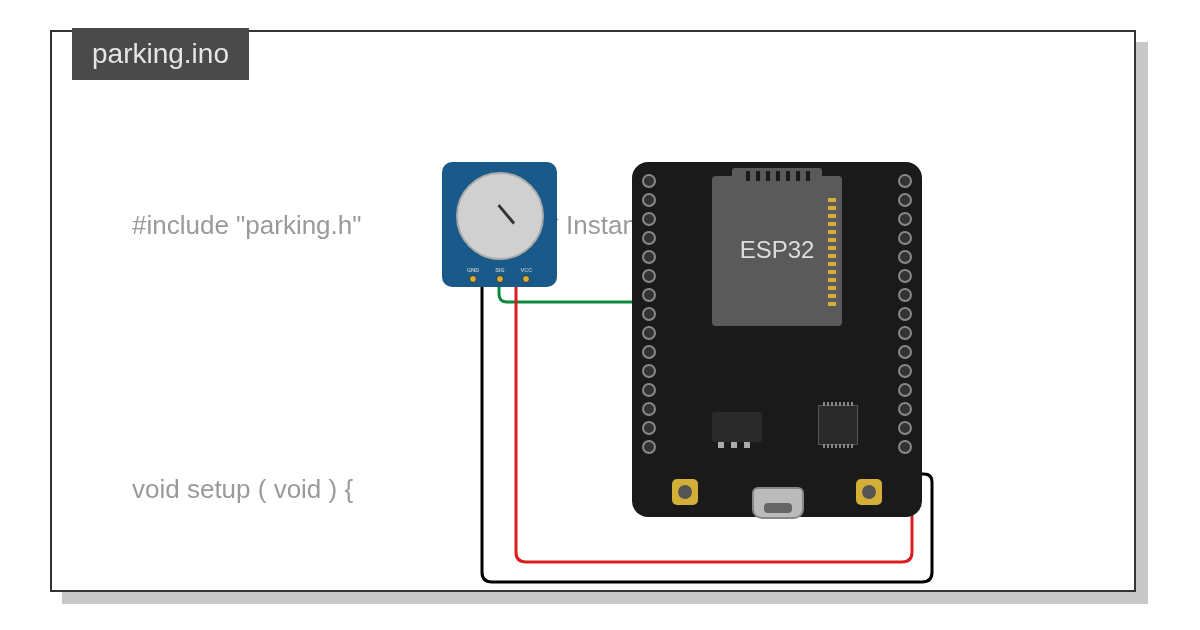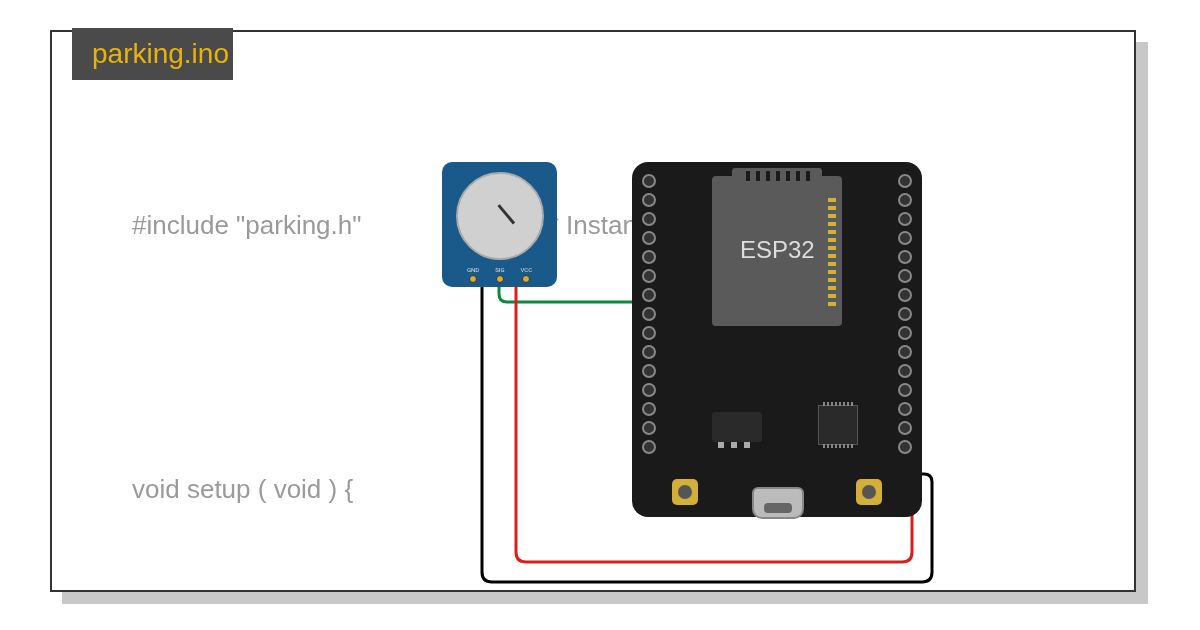--- a/index.html
+++ b/index.html
@@ -30,22 +30,22 @@
       width: 1086px;
       height: 562px;
       background: #ffffff;
       border: 2px solid #333;
     }
     .filename-tab {
       position: absolute;
       top: 28px;
       left: 72px;
       background: #4a4a4a;
-      color: #eab308;
-      padding: 10px 4px 10px 20px;
+      color: #e5e5e5;
+      padding: 10px 20px 10px 20px;
       font-size: 28px;
       font-family: "Segoe UI", Arial, sans-serif;
       z-index: 10;
     }
     .code-area {
       position: absolute;
       top: 90px;
       left: 80px;
       width: 1020px;
       font-family: "Segoe UI", Arial, sans-serif;
@@ -152,25 +152,24 @@
       left: 8px;
       width: 74px;
       height: 10px;
       background: repeating-linear-gradient(90deg, #5a5a5a 0, #5a5a5a 6px, #1a1a1a 6px, #1a1a1a 10px);
     }
     .esp32-label {
       position: absolute;
       top: 60px;
       left: 0;
       width: 100%;
-      text-align: left;
+      text-align: center;
       color: #ddd;
       font-size: 24px;
       font-family: Arial, sans-serif;
-      margin-left: 28px;
     }
     .esp32-stripe {
       position: absolute;
       top: 20px;
       right: 6px;
       width: 8px;
       height: 110px;
       background: repeating-linear-gradient(0deg, #d4af37 0, #d4af37 4px, #5a5a5a 4px, #5a5a5a 8px);
     }
     .pin-column {

